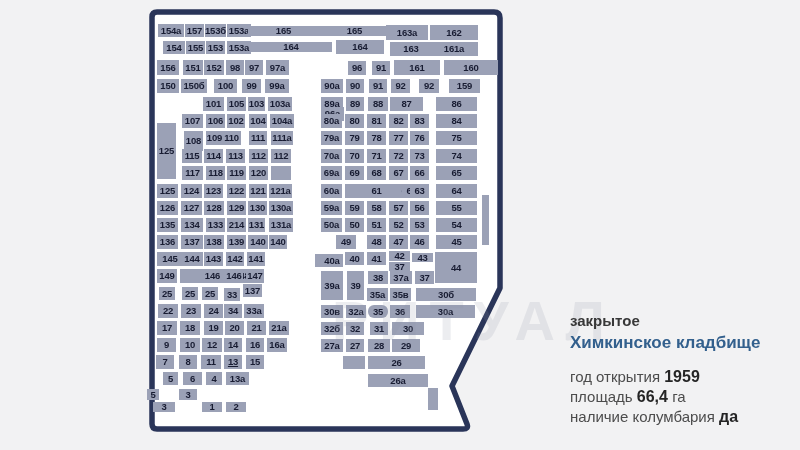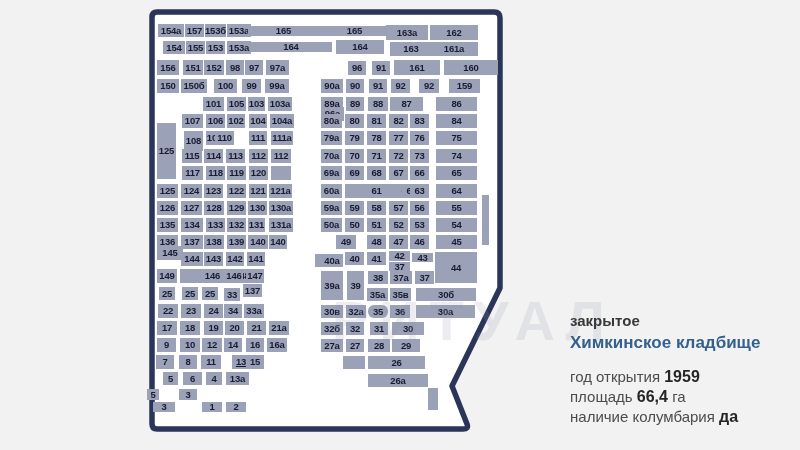--- a/index.html
+++ b/index.html
@@ -107,21 +107,21 @@
       <div class="blk" style="left: 270px; top: 114px; width: 24px; height: 14px;">104a</div>
       <div class="blk" style="left: 321px; top: 114px; width: 21px; height: 14px;">80a</div>
       <div class="blk" style="left: 345px; top: 114px; width: 19px; height: 14px;">80</div>
       <div class="blk" style="left: 367px; top: 114px; width: 19px; height: 14px;">81</div>
       <div class="blk" style="left: 389px; top: 114px; width: 19px; height: 14px;">82</div>
       <div class="blk" style="left: 410px; top: 114px; width: 19px; height: 14px;">83</div>
       <div class="blk" style="left: 436px; top: 114px; width: 41px; height: 14px;">84</div>
       <div class="blk" style="left: 157px; top: 123px; width: 19px; height: 56px;">125</div>
       <div class="blk" style="left: 184px; top: 131px; width: 19px; height: 20px;">108</div>
       <div class="blk" style="left: 206px; top: 131px; width: 17px; height: 14px;">109</div>
-      <div class="blk" style="left: 215px; top: 131px; width: 19px; height: 14px;">110</div>
+      <div class="blk" style="left: 222px; top: 131px; width: 19px; height: 14px;">110</div>
       <div class="blk" style="left: 249px; top: 131px; width: 18px; height: 14px;">111</div>
       <div class="blk" style="left: 271px; top: 131px; width: 22px; height: 14px;">111a</div>
       <div class="blk" style="left: 321px; top: 131px; width: 21px; height: 14px;">79a</div>
       <div class="blk" style="left: 345px; top: 131px; width: 19px; height: 14px;">79</div>
       <div class="blk" style="left: 367px; top: 131px; width: 19px; height: 14px;">78</div>
       <div class="blk" style="left: 389px; top: 131px; width: 19px; height: 14px;">77</div>
       <div class="blk" style="left: 410px; top: 131px; width: 19px; height: 14px;">76</div>
       <div class="blk" style="left: 436px; top: 131px; width: 41px; height: 14px;">75</div>
       <div class="blk" style="left: 182px; top: 149px; width: 20px; height: 14px;">115</div>
       <div class="blk" style="left: 204px; top: 149px; width: 19px; height: 14px;">114</div>
@@ -165,42 +165,42 @@
       <div class="blk" style="left: 269px; top: 201px; width: 24px; height: 14px;">130a</div>
       <div class="blk" style="left: 321px; top: 201px; width: 21px; height: 14px;">59a</div>
       <div class="blk" style="left: 345px; top: 201px; width: 19px; height: 14px;">59</div>
       <div class="blk" style="left: 367px; top: 201px; width: 19px; height: 14px;">58</div>
       <div class="blk" style="left: 389px; top: 201px; width: 19px; height: 14px;">57</div>
       <div class="blk" style="left: 410px; top: 201px; width: 19px; height: 14px;">56</div>
       <div class="blk" style="left: 436px; top: 201px; width: 41px; height: 14px;">55</div>
       <div class="blk" style="left: 157px; top: 218px; width: 21px; height: 14px;">135</div>
       <div class="blk" style="left: 181px; top: 218px; width: 22px; height: 14px;">134</div>
       <div class="blk" style="left: 206px; top: 218px; width: 19px; height: 14px;">133</div>
-      <div class="blk" style="left: 227px; top: 218px; width: 19px; height: 14px;">132</div>
+      <div class="blk" style="left: 227px; top: 218px; width: 19px; height: 14px;">214</div>
       <div class="blk" style="left: 248px; top: 218px; width: 17px; height: 14px; text-align: center;">131</div>
       <div class="blk" style="left: 269px; top: 218px; width: 24px; height: 14px;">131a</div>
       <div class="blk" style="left: 321px; top: 218px; width: 21px; height: 14px;">50a</div>
       <div class="blk" style="left: 345px; top: 218px; width: 19px; height: 14px;">50</div>
       <div class="blk" style="left: 367px; top: 218px; width: 19px; height: 14px;">51</div>
       <div class="blk" style="left: 389px; top: 218px; width: 19px; height: 14px;">52</div>
       <div class="blk" style="left: 410px; top: 218px; width: 19px; height: 14px;">53</div>
       <div class="blk" style="left: 436px; top: 218px; width: 41px; height: 14px;">54</div>
       <div class="blk" style="left: 157px; top: 235px; width: 21px; height: 14px;">136</div>
       <div class="blk" style="left: 181px; top: 235px; width: 22px; height: 14px;">137</div>
       <div class="blk" style="left: 204px; top: 235px; width: 20px; height: 14px;">138</div>
       <div class="blk" style="left: 227px; top: 235px; width: 19px; height: 14px;">139</div>
       <div class="blk" style="left: 248px; top: 235px; width: 20px; height: 14px;">140</div>
       <div class="blk" style="left: 269px; top: 235px; width: 18px; height: 14px;">140</div>
       <div class="blk" style="left: 336px; top: 235px; width: 20px; height: 14px;">49</div>
       <div class="blk" style="left: 367px; top: 235px; width: 19px; height: 14px;">48</div>
       <div class="blk" style="left: 389px; top: 235px; width: 19px; height: 14px;">47</div>
       <div class="blk" style="left: 410px; top: 235px; width: 19px; height: 14px;">46</div>
       <div class="blk" style="left: 436px; top: 235px; width: 41px; height: 14px;">45</div>
       <div class="blk" style="left: 482px; top: 195px; width: 7px; height: 50px;"></div>
-      <div class="blk" style="left: 157px; top: 246px; width: 26px; height: 14px;">145</div>
+      <div class="blk" style="left: 157px; top: 252px; width: 26px; height: 14px;">145</div>
       <div class="blk" style="left: 181px; top: 252px; width: 22px; height: 14px;">144</div>
       <div class="blk" style="left: 204px; top: 252px; width: 19px; height: 14px;">143</div>
       <div class="blk" style="left: 226px; top: 252px; width: 18px; height: 14px;">142</div>
       <div class="blk" style="left: 247px; top: 252px; width: 18px; height: 14px;">141</div>
       <div class="blk" style="left: 315px; top: 254px; width: 22px; height: 13px; padding-left: 6px;">40a</div>
       <div class="blk" style="left: 345px; top: 252px; width: 19px; height: 13px;">40</div>
       <div class="blk" style="left: 367px; top: 252px; width: 19px; height: 13px;">41</div>
       <div class="blk" style="left: 389px; top: 251px; width: 21px; height: 10px;">42</div>
       <div class="blk" style="left: 389px; top: 262px; width: 21px; height: 9px;">37</div>
       <div class="blk" style="left: 412px; top: 253px; width: 21px; height: 9px;">43</div>
@@ -249,21 +249,21 @@
       <div class="blk" style="left: 224px; top: 338px; width: 18px; height: 14px;">14</div>
       <div class="blk" style="left: 246px; top: 338px; width: 18px; height: 14px;">16</div>
       <div class="blk" style="left: 267px; top: 338px; width: 20px; height: 14px;">16a</div>
       <div class="blk" style="left: 321px; top: 339px; width: 22px; height: 13px;">27a</div>
       <div class="blk" style="left: 346px; top: 339px; width: 18px; height: 13px;">27</div>
       <div class="blk" style="left: 368px; top: 339px; width: 22px; height: 13px;">28</div>
       <div class="blk" style="left: 392px; top: 339px; width: 28px; height: 13px;">29</div>
       <div class="blk" style="left: 156px; top: 355px; width: 18px; height: 14px;">7</div>
       <div class="blk" style="left: 179px; top: 355px; width: 18px; height: 14px;">8</div>
       <div class="blk" style="left: 201px; top: 355px; width: 20px; height: 14px;">11</div>
-      <div class="blk" style="left: 232px; top: 355px; width: 18px; height: 14px; text-decoration: underline;">13</div>
+      <div class="blk" style="left: 224px; top: 355px; width: 18px; height: 14px; text-decoration: underline;">13</div>
       <div class="blk" style="left: 246px; top: 355px; width: 18px; height: 14px;">15</div>
       <div class="blk" style="left: 343px; top: 356px; width: 22px; height: 13px;"></div>
       <div class="blk" style="left: 368px; top: 356px; width: 57px; height: 13px;">26</div>
       <div class="blk" style="left: 163px; top: 372px; width: 15px; height: 13px;">5</div>
       <div class="blk" style="left: 183px; top: 372px; width: 19px; height: 13px;">6</div>
       <div class="blk" style="left: 206px; top: 372px; width: 16px; height: 13px;">4</div>
       <div class="blk" style="left: 226px; top: 372px; width: 23px; height: 13px;">13a</div>
       <div class="blk" style="left: 368px; top: 374px; width: 60px; height: 13px;">26a</div>
       <div class="blk" style="left: 428px; top: 388px; width: 10px; height: 22px;"></div>
       <div class="blk" style="left: 147px; top: 389px; width: 12px; height: 11px;">5</div>

